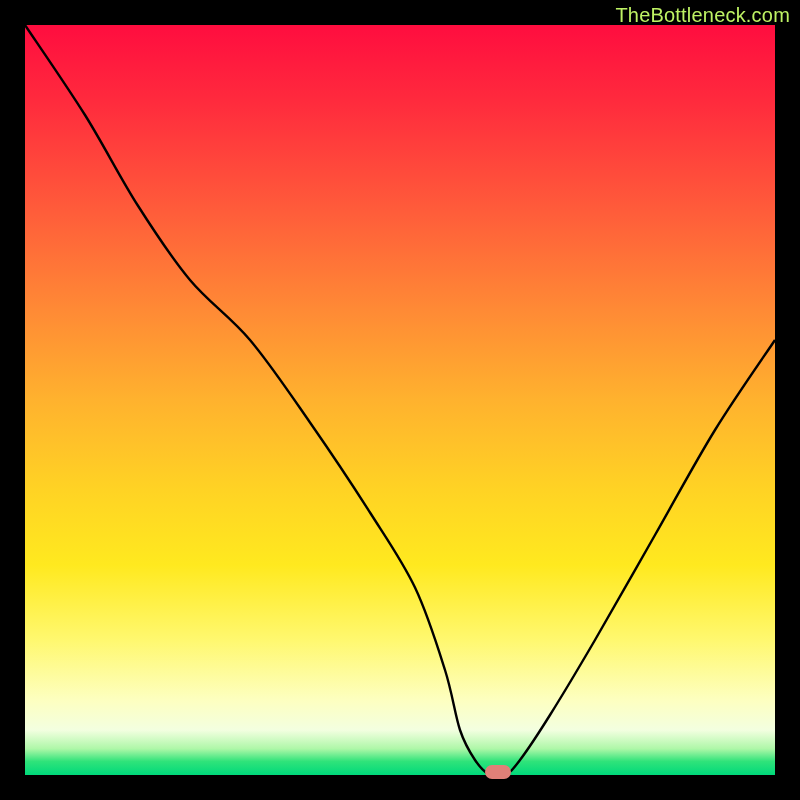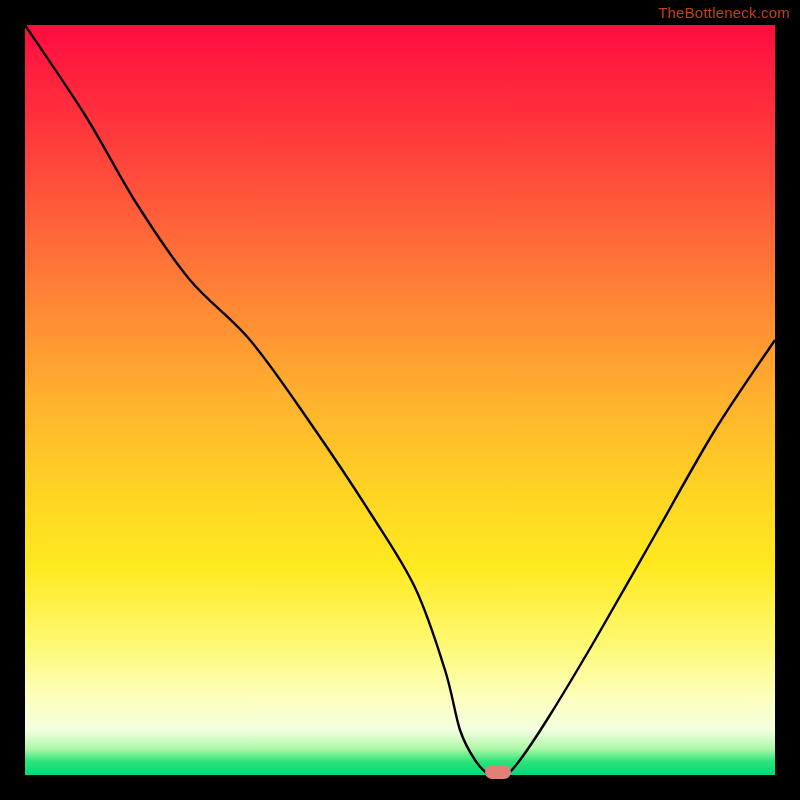--- a/index.html
+++ b/index.html
@@ -53,22 +53,22 @@
     width: 26px;
     height: 14px;
     border-radius: 7px;
     background: #e08078;
     transform: translate(-50%, -50%);
   }
   .watermark {
     position: absolute;
     top: 4px;
     right: 10px;
-    color: #c2410c;
-    font-size: 15px;
+    color: #bef264;
+    font-size: 20px;
     font-weight: 500;
     letter-spacing: 0.2px;
   }
 </style>
 </head>
 <body>
 
 <div class="frame">
 
   <div class="plot-area">

